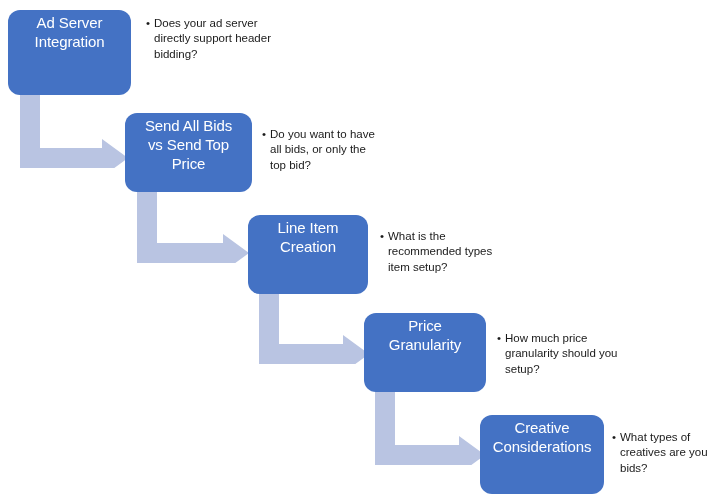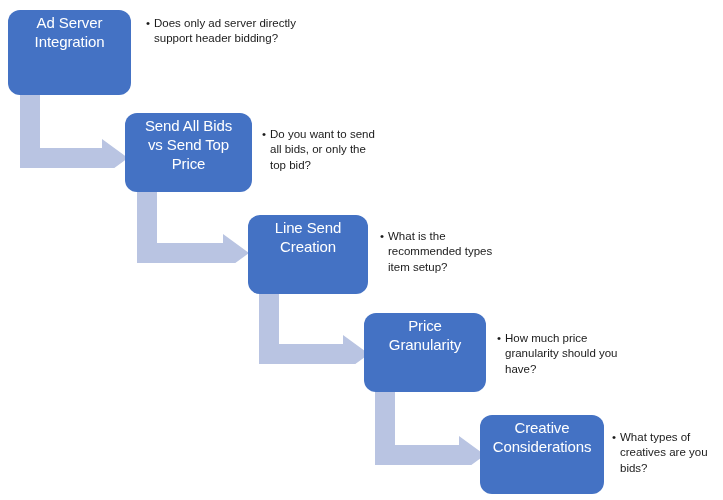--- a/index.html
+++ b/index.html
@@ -89,46 +89,46 @@
       <svg width="110" height="74" viewBox="0 0 110 74">
         <polygon points="0,0 20,0 20,54 84,54 84,45 110,64 84,83 84,74 0,74" fill="#B9C4E2"></polygon>
       </svg>
     </div>
     <div class="node" style="left: 8px; top: 10px; width: 123px; height: 85px; background: rgb(68, 114, 196); color: rgb(255, 255, 255);">
       <span class="node-label">Ad Server
 Integration</span>
     </div>
     <div class="note" style="left: 146px; top: 16px; width: 150px; color: rgb(26, 26, 26);">
       <span class="note-bullet">•</span>
-      <span class="note-text">Does only ad server directly support header bidding?</span>
+      <span class="note-text">Does your ad server directly support header bidding?</span>
     </div>
     <div class="node" style="left: 125px; top: 113px; width: 127px; height: 79px; background: rgb(68, 114, 196); color: rgb(255, 255, 255);">
       <span class="node-label">Send All Bids
 vs Send Top
 Price</span>
     </div>
     <div class="note" style="left: 262px; top: 127px; width: 122px; color: rgb(26, 26, 26);">
       <span class="note-bullet">•</span>
-      <span class="note-text">Do you want to send all bids, or only the top bid?</span>
+      <span class="note-text">Do you want to have all bids, or only the top bid?</span>
     </div>
     <div class="node" style="left: 248px; top: 215px; width: 120px; height: 79px; background: rgb(68, 114, 196); color: rgb(255, 255, 255);">
-      <span class="node-label">Line Send
+      <span class="node-label">Line Item
 Creation</span>
     </div>
     <div class="note" style="left: 380px; top: 229px; width: 120px; color: rgb(26, 26, 26);">
       <span class="note-bullet">•</span>
       <span class="note-text">What is the recommended types item setup?</span>
     </div>
     <div class="node" style="left: 364px; top: 313px; width: 122px; height: 79px; background: rgb(68, 114, 196); color: rgb(255, 255, 255);">
       <span class="node-label">Price
 Granularity</span>
     </div>
     <div class="note" style="left: 497px; top: 331px; width: 122px; color: rgb(26, 26, 26);">
       <span class="note-bullet">•</span>
-      <span class="note-text">How much price granularity should you have?</span>
+      <span class="note-text">How much price granularity should you setup?</span>
     </div>
     <div class="node" style="left: 480px; top: 415px; width: 124px; height: 79px; background: rgb(68, 114, 196); color: rgb(255, 255, 255);">
       <span class="node-label">Creative
 Considerations</span>
     </div>
     <div class="note" style="left: 612px; top: 430px; width: 106px; color: rgb(26, 26, 26);">
       <span class="note-bullet">•</span>
       <span class="note-text">What types of creatives are you bids?</span>
     </div>
   </div>

